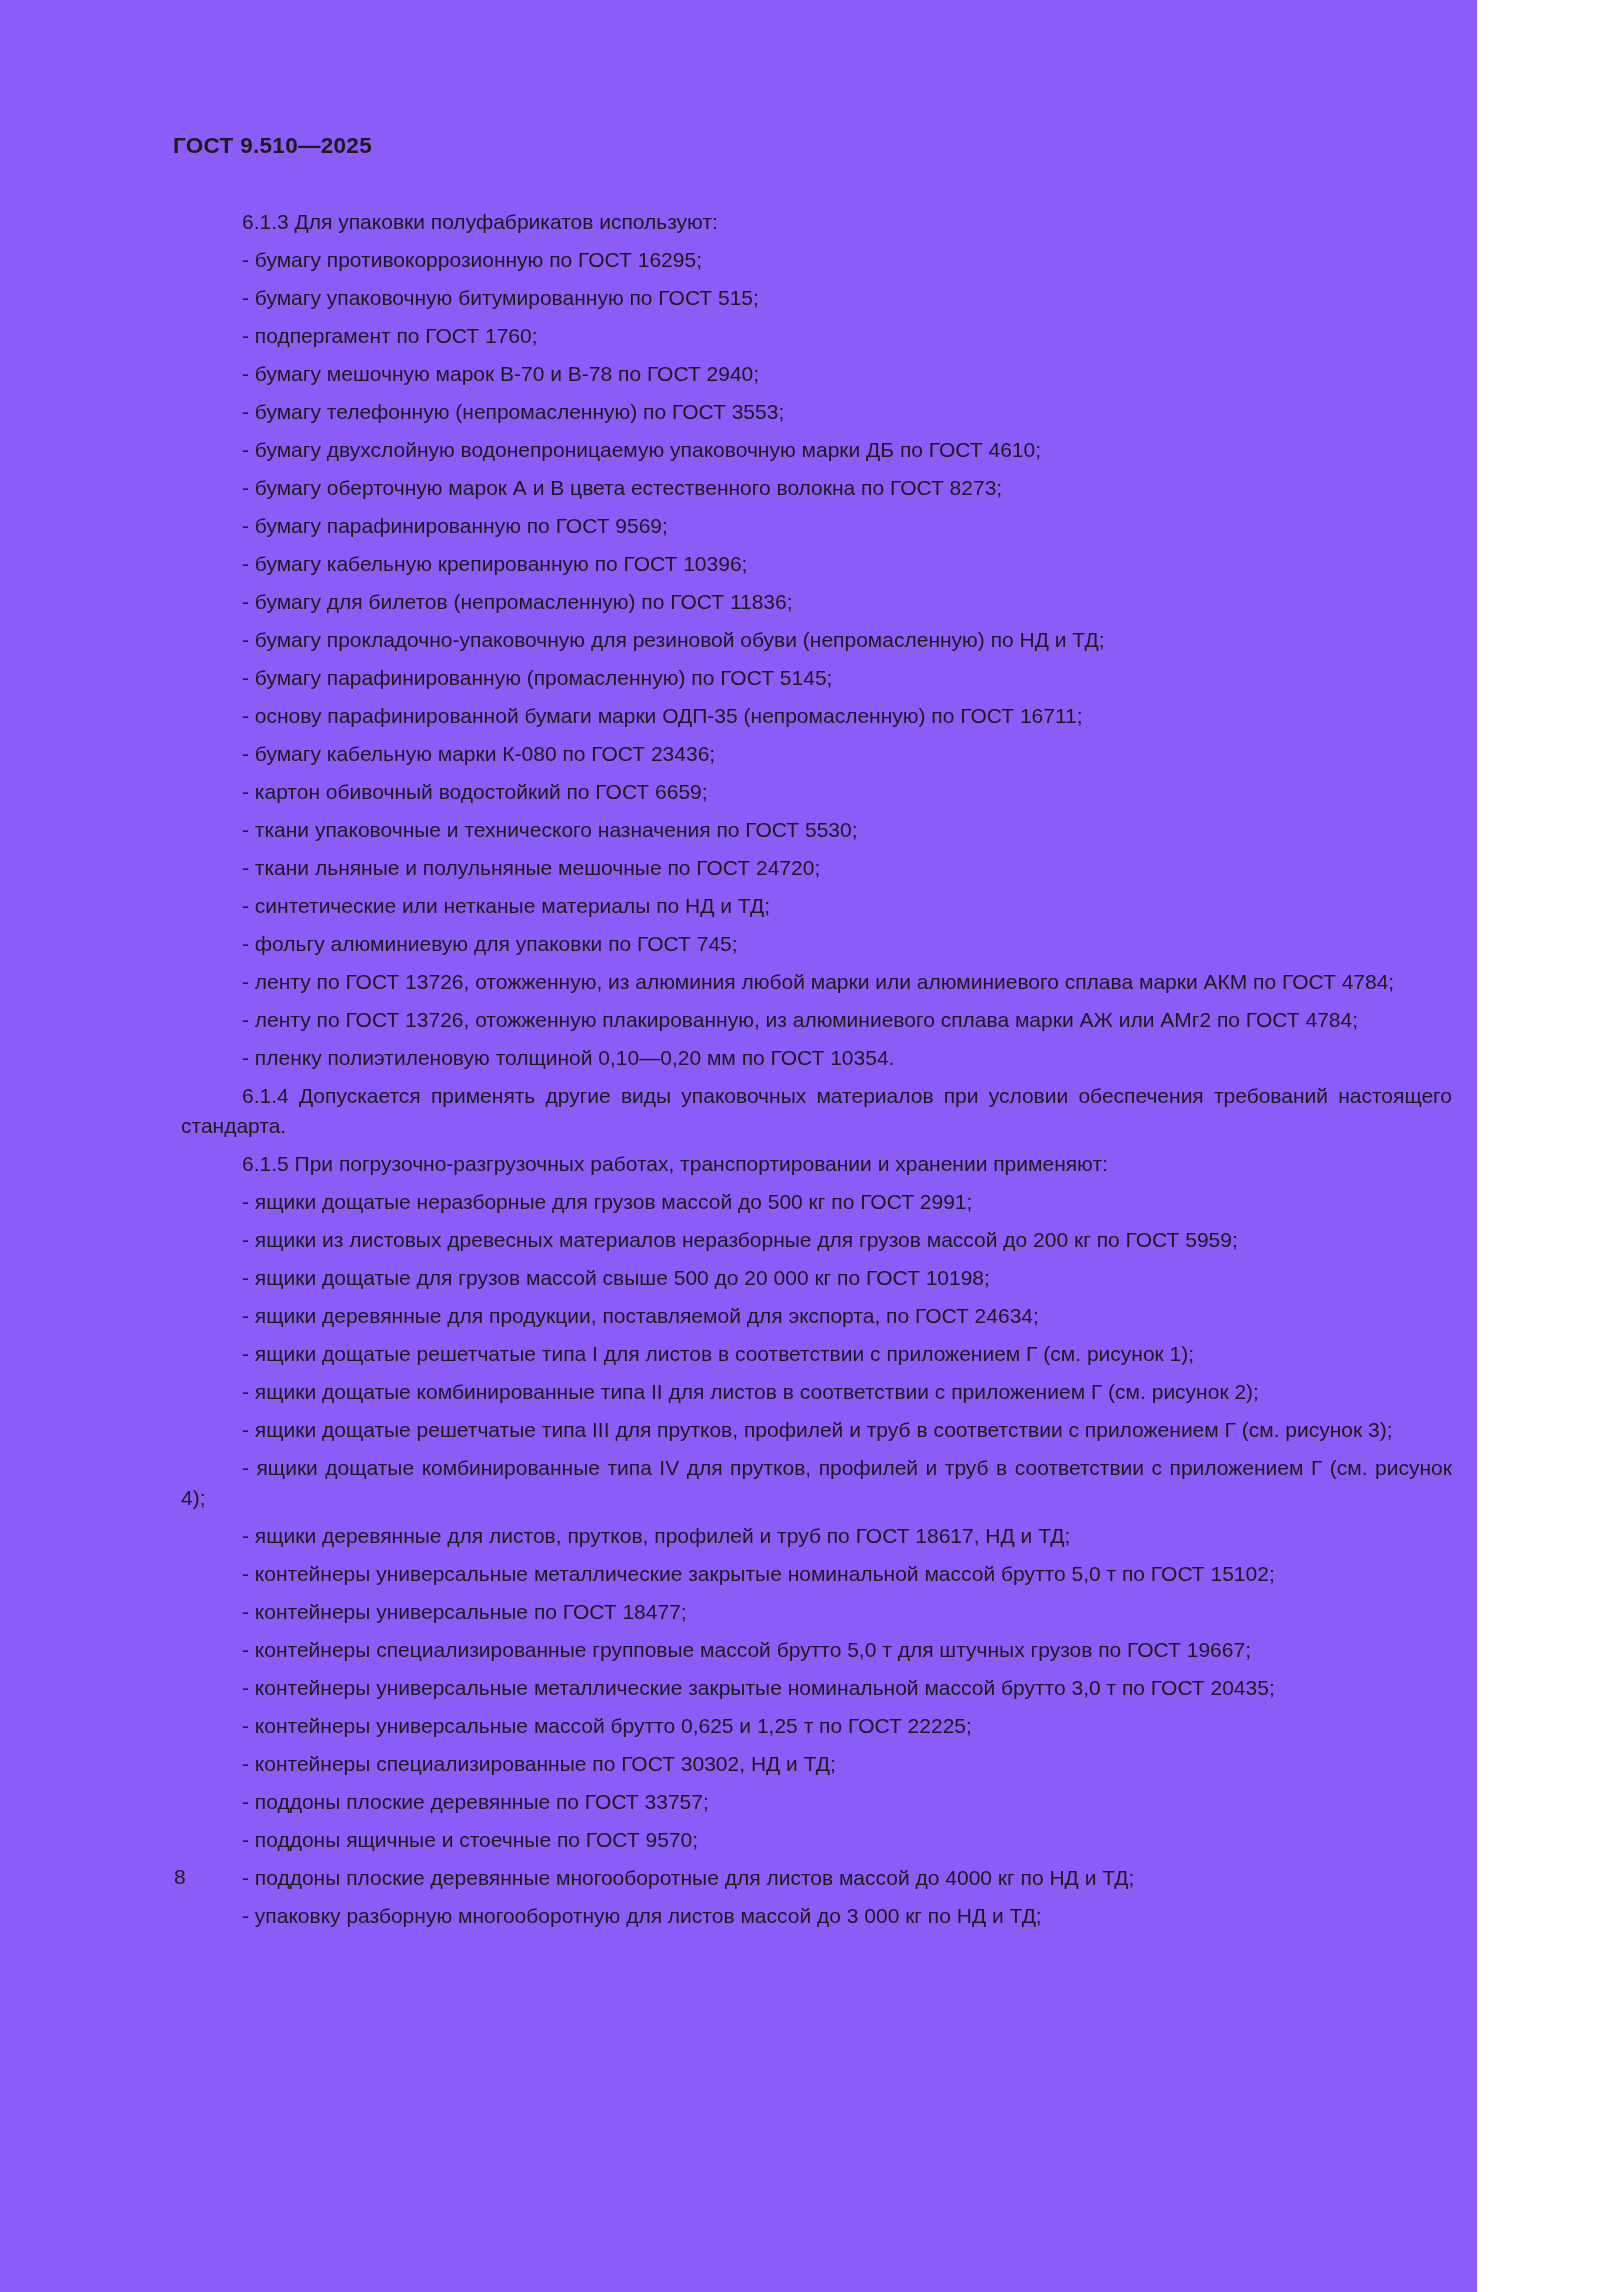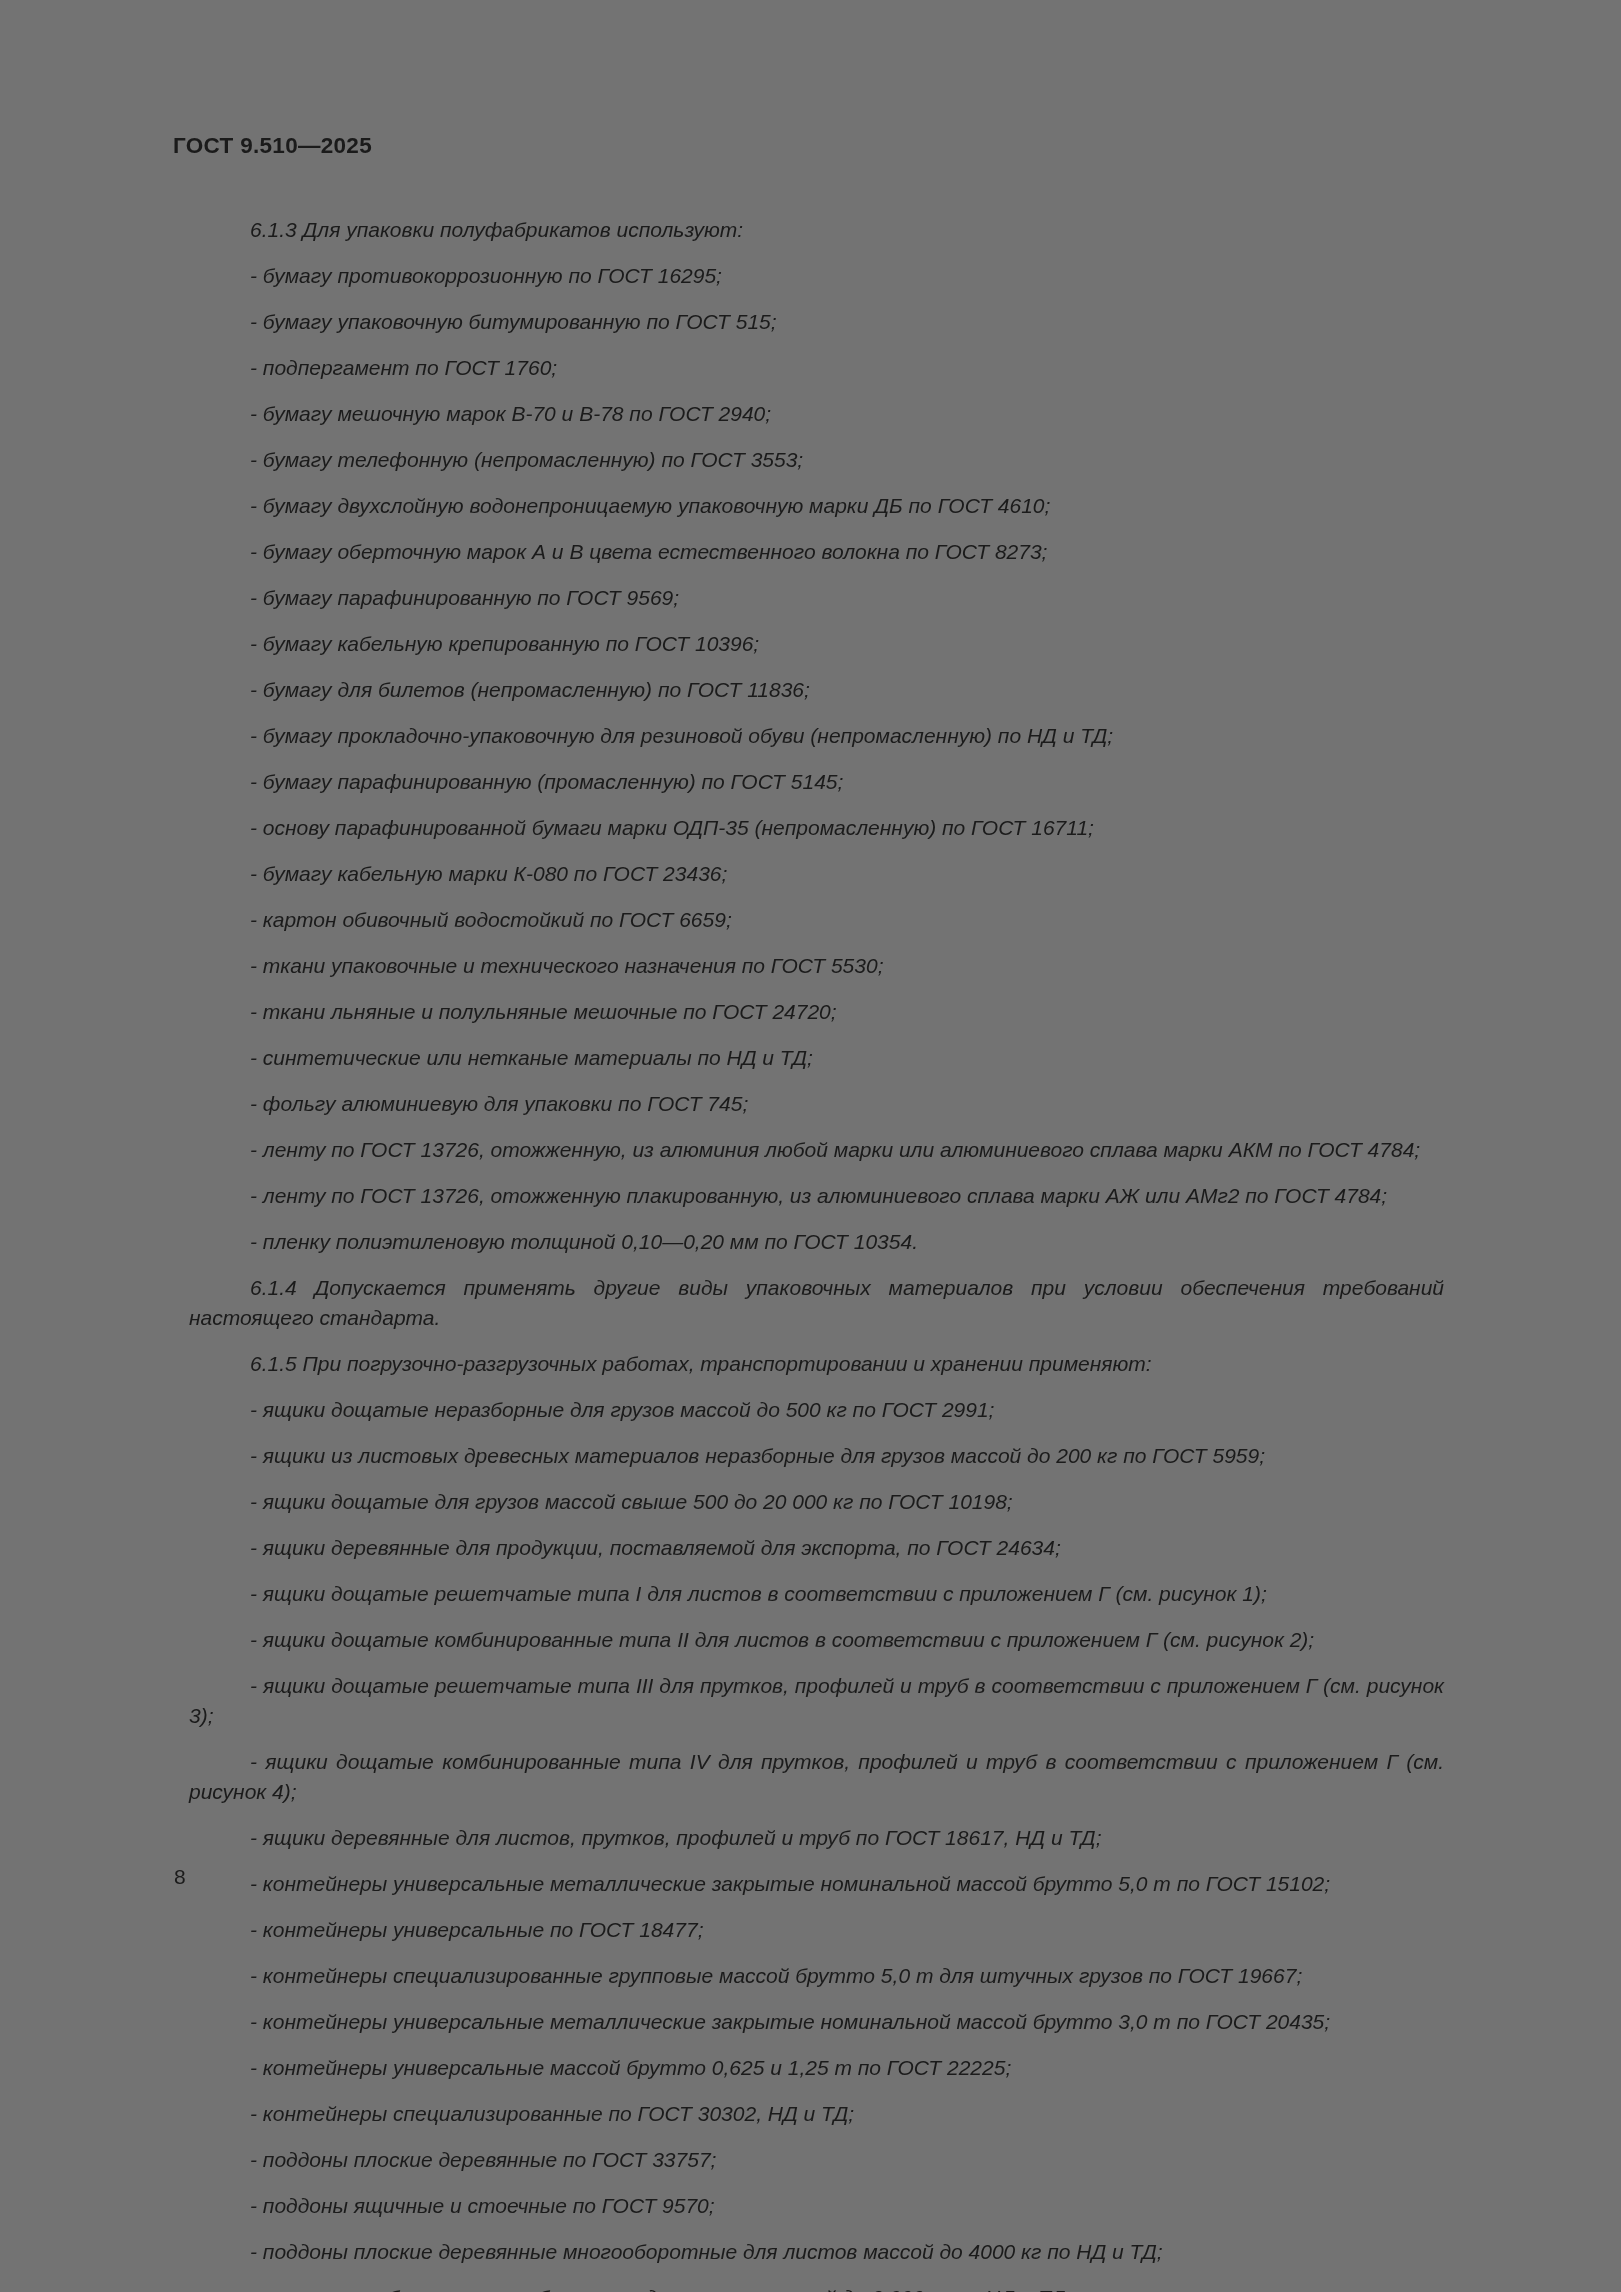--- a/index.html
+++ b/index.html
@@ -7,23 +7,23 @@
   html, body { background: #ffffff; }
   body {
     width: 1621px;
     height: 2293px;
     font-family: "Liberation Sans", sans-serif;
     color: #1b1b1b;
     position: relative;
   }
   .page {
     position: relative;
-    width: 1621px;
+    width: 1477px;
     height: 2293px;
-    background: #737373;
+    background: #8b5cf6;
     overflow: hidden;
   }
   .doc-header {
     position: absolute;
     left: 173px;
     top: 133px;
     font-size: 22.5px;
     font-weight: 700;
     letter-spacing: 0.3px;
     white-space: nowrap;
@@ -32,22 +32,21 @@
     position: absolute;
     left: 173px;
     top: 199px;
     width: 1287px;
     font-size: 21px;
     line-height: 30px;
     text-align: justify;
   }
   .para {
     text-indent: 61px;
-    margin: 16px;
-    font-style: italic;
+    margin: 8px;
   }
   .page-number {
     position: absolute;
     left: 174px;
     top: 1865px;
     font-size: 21px;
   }
 </style>
 </head>
 <body>

